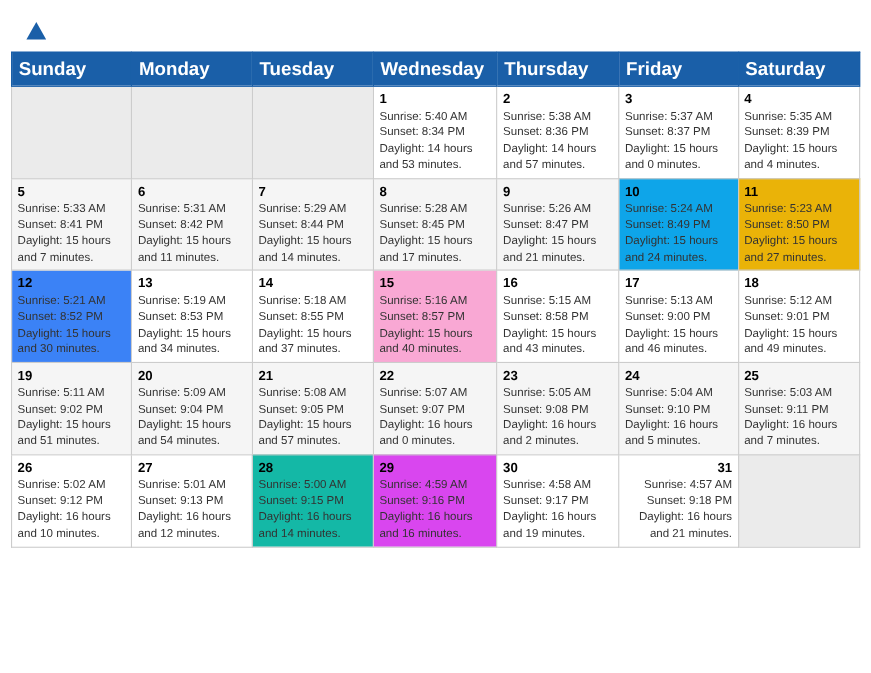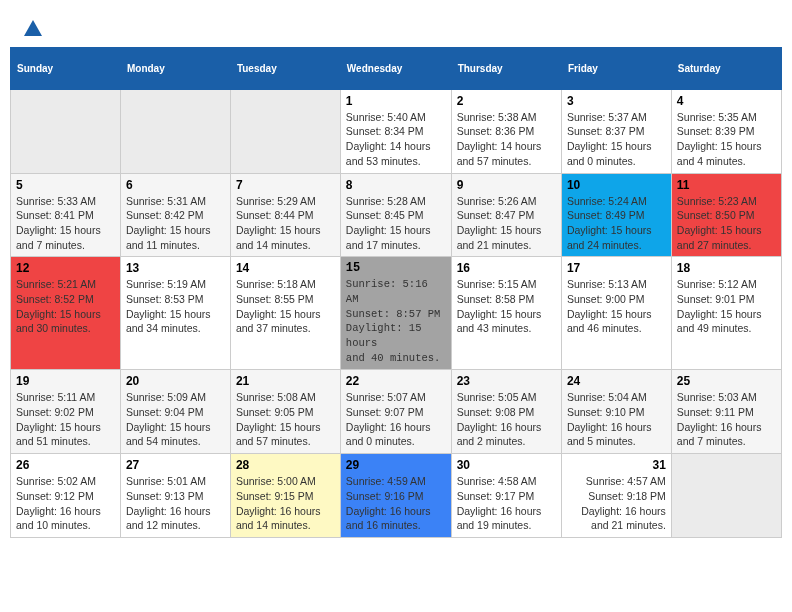--- a/index.html
+++ b/index.html
@@ -47,22 +47,22 @@
     }
     .calendar {
       width: 100%;
       border-collapse: collapse;
       font-size: 11px;
     }
     .calendar th {
       background: #1a5fa8;
       color: #fff;
       text-align: left;
-      padding: 15px 6px;
-      font-size: 10px;
+      padding: 5px 6px;
+      font-size: 17px;
       border: 1px solid #1a5fa8;
     }
     .calendar td {
       border: 1px solid #ccc;
       vertical-align: top;
       padding: 4px 5px;
       width: 113px;
       min-height: 80px;
       background: #fff;
     }
@@ -164,39 +164,39 @@
           <div class="day-info">Sunrise: 5:28 AM<br>Sunset: 8:45 PM<br>Daylight: 15 hours<br>and 17 minutes.</div>
         </td>
         <td style="background: rgb(245, 245, 245);">
           <span class="day-number">9</span>
           <div class="day-info">Sunrise: 5:26 AM<br>Sunset: 8:47 PM<br>Daylight: 15 hours<br>and 21 minutes.</div>
         </td>
         <td style="background: #0ea5e9;">
           <span class="day-number">10</span>
           <div class="day-info">Sunrise: 5:24 AM<br>Sunset: 8:49 PM<br>Daylight: 15 hours<br>and 24 minutes.</div>
         </td>
-        <td style="background: #ef4444;">
+        <td style="background: #eab308;">
           <span class="day-number">11</span>
           <div class="day-info">Sunrise: 5:23 AM<br>Sunset: 8:50 PM<br>Daylight: 15 hours<br>and 27 minutes.</div>
         </td>
       </tr>
       <tr>
-        <td style="background: #ef4444;">
+        <td style="background: #3b82f6;">
           <span class="day-number">12</span>
           <div class="day-info">Sunrise: 5:21 AM<br>Sunset: 8:52 PM<br>Daylight: 15 hours<br>and 30 minutes.</div>
         </td>
         <td style="background: rgb(255, 255, 255);">
           <span class="day-number">13</span>
           <div class="day-info">Sunrise: 5:19 AM<br>Sunset: 8:53 PM<br>Daylight: 15 hours<br>and 34 minutes.</div>
         </td>
         <td style="background: rgb(255, 255, 255);">
           <span class="day-number">14</span>
           <div class="day-info">Sunrise: 5:18 AM<br>Sunset: 8:55 PM<br>Daylight: 15 hours<br>and 37 minutes.</div>
         </td>
-        <td style="background: #a3a3a3; font-family: Liberation Mono, monospace;">
+        <td style="background: #f9a8d4;">
           <span class="day-number">15</span>
           <div class="day-info">Sunrise: 5:16 AM<br>Sunset: 8:57 PM<br>Daylight: 15 hours<br>and 40 minutes.</div>
         </td>
         <td style="background: rgb(255, 255, 255);">
           <span class="day-number">16</span>
           <div class="day-info">Sunrise: 5:15 AM<br>Sunset: 8:58 PM<br>Daylight: 15 hours<br>and 43 minutes.</div>
         </td>
         <td style="background: rgb(255, 255, 255);">
           <span class="day-number">17</span>
           <div class="day-info">Sunrise: 5:13 AM<br>Sunset: 9:00 PM<br>Daylight: 15 hours<br>and 46 minutes.</div>
@@ -238,25 +238,25 @@
       </tr>
       <tr>
         <td style="background: rgb(255, 255, 255);">
           <span class="day-number">26</span>
           <div class="day-info">Sunrise: 5:02 AM<br>Sunset: 9:12 PM<br>Daylight: 16 hours<br>and 10 minutes.</div>
         </td>
         <td style="background: rgb(255, 255, 255);">
           <span class="day-number">27</span>
           <div class="day-info">Sunrise: 5:01 AM<br>Sunset: 9:13 PM<br>Daylight: 16 hours<br>and 12 minutes.</div>
         </td>
-        <td style="background: #fef9c3;">
+        <td style="background: #14b8a6;">
           <span class="day-number">28</span>
           <div class="day-info">Sunrise: 5:00 AM<br>Sunset: 9:15 PM<br>Daylight: 16 hours<br>and 14 minutes.</div>
         </td>
-        <td style="background: #3b82f6;">
+        <td style="background: #d946ef;">
           <span class="day-number">29</span>
           <div class="day-info">Sunrise: 4:59 AM<br>Sunset: 9:16 PM<br>Daylight: 16 hours<br>and 16 minutes.</div>
         </td>
         <td style="background: rgb(255, 255, 255);">
           <span class="day-number">30</span>
           <div class="day-info">Sunrise: 4:58 AM<br>Sunset: 9:17 PM<br>Daylight: 16 hours<br>and 19 minutes.</div>
         </td>
         <td style="background: rgb(255, 255, 255); text-align: right;">
           <span class="day-number">31</span>
           <div class="day-info">Sunrise: 4:57 AM<br>Sunset: 9:18 PM<br>Daylight: 16 hours<br>and 21 minutes.</div>

